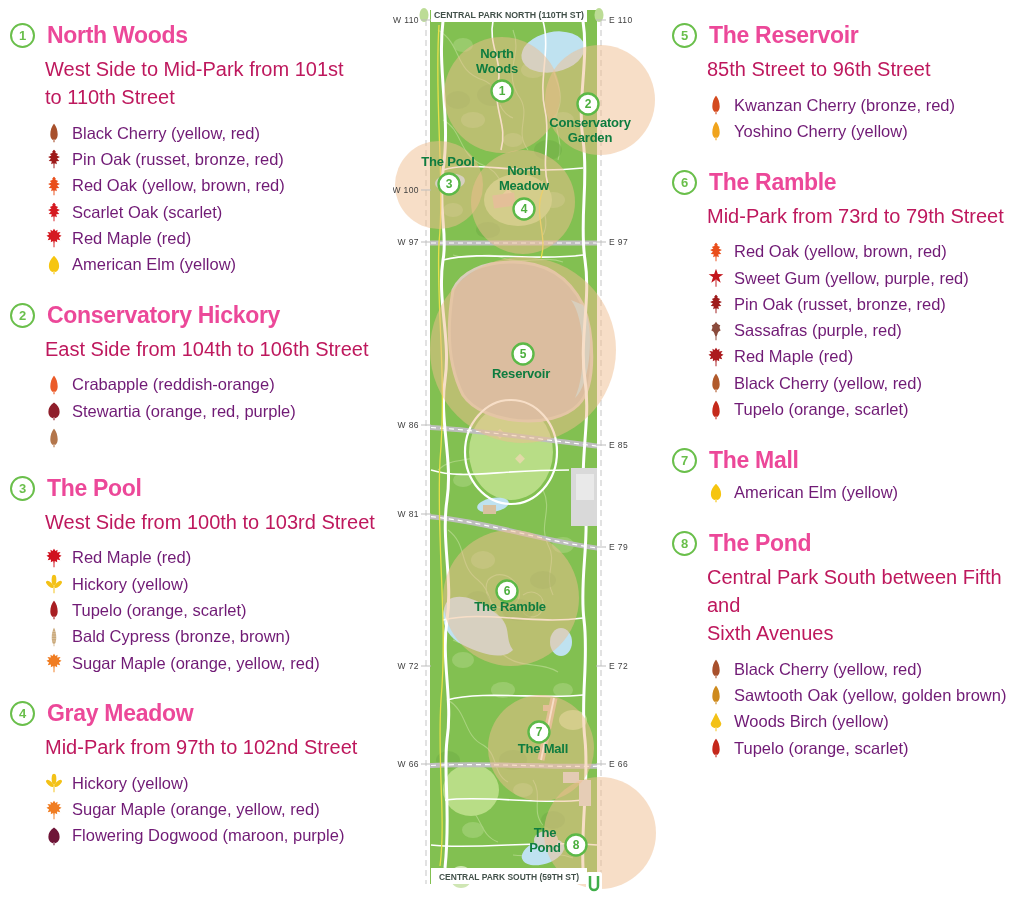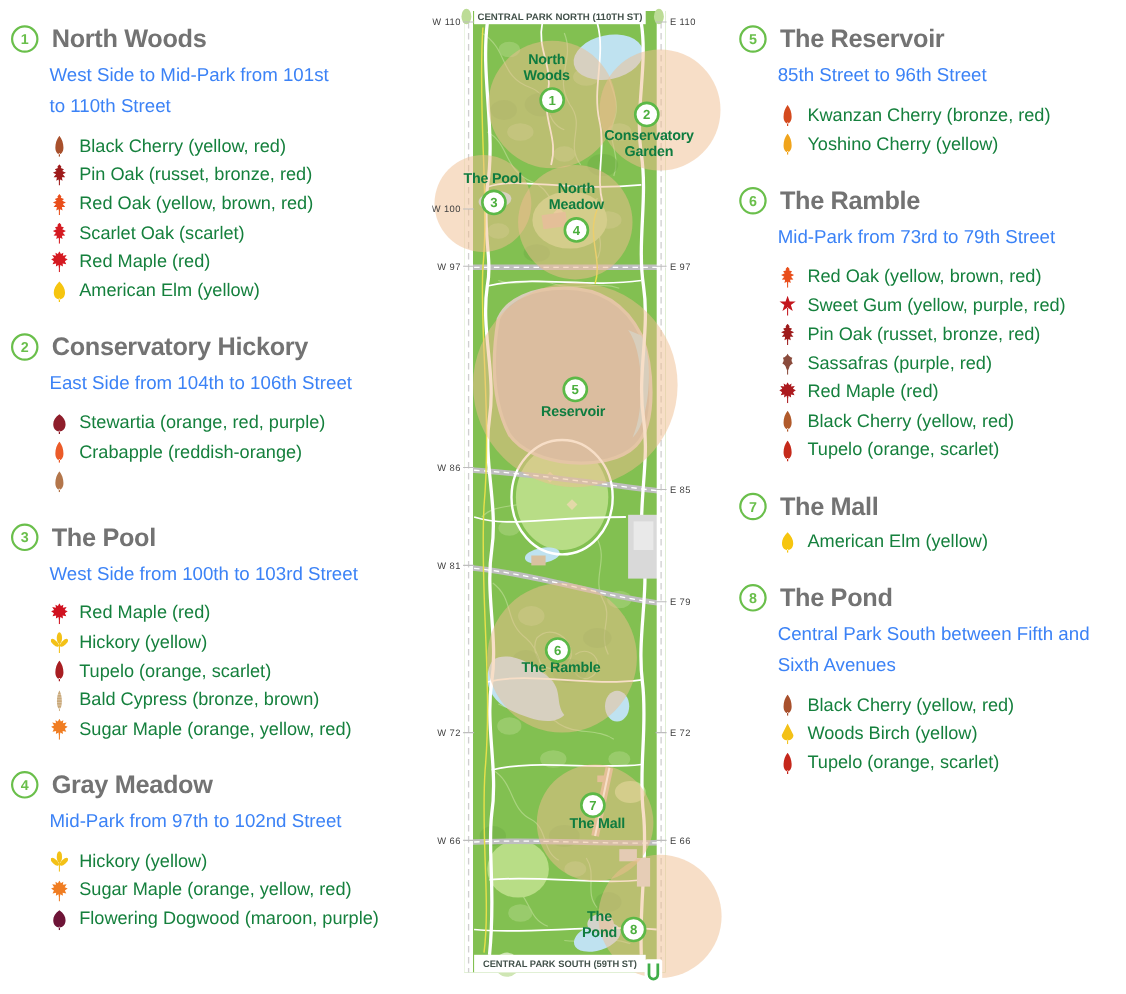--- a/index.html
+++ b/index.html
@@ -7,26 +7,26 @@
          font-family:"Liberation Sans",sans-serif;}
   
   .legend-col{position:absolute;top:0;padding-top:22px;}
   #legend-left{left:10px;width:378px;}
   #legend-right{left:672px;width:352px;}
   .section{margin-bottom:24px;}
   .sec-head{display:flex;align-items:center;gap:12px;margin-bottom:6px;}
   .num-badge{flex:none;width:21px;height:21px;border:2px solid #6ABF4B;border-radius:50%;
              color:#6ABF4B;font-weight:bold;font-size:13px;display:flex;align-items:center;
              justify-content:center;}
-  .sec-title{margin:0;font-size:23px;font-weight:bold;color:#737373;letter-spacing:-0.3px;}
-  .sec-loc{margin:0 0 9px 35px;font-size:17px;line-height:28px;color:#3b82f6;
+  .sec-title{margin:0;font-size:23px;font-weight:bold;color:#ec4899;letter-spacing:-0.3px;}
+  .sec-loc{margin:0 0 9px 35px;font-size:20px;line-height:28px;color:#be185d;
            white-space:pre-line;}
   .sec-items{list-style:none;margin:0;padding:0 0 0 36px;}
   .sec-items li{display:flex;align-items:center;gap:10px;height:26.3px;
-                font-size:16.5px;color:#15803d;}
+                font-size:16.5px;color:#701a75;}
   .leaf{width:16px;height:20px;flex:none;}
   
   #map-wrap{position:absolute;left:393px;top:0;width:285px;height:904px;}
   #map-svg{display:block;}
   .street-label{font-size:8.5px;fill:#3F3F3F;letter-spacing:0.4px;}
   .place-label{font-size:13px;font-weight:bold;fill:#0E7C3F;letter-spacing:-0.2px;}
   .place-num{font-size:12px;font-weight:bold;fill:#4CAF3E;}
   .bar-label{font-size:8.5px;font-weight:bold;fill:#42514A;}
 </style>
 </head>
@@ -128,29 +128,29 @@
       </div>
       <div class="section">
         <div class="sec-head">
           <span class="num-badge">2</span>
           <h2 class="sec-title">Conservatory Hickory</h2>
         </div>
         <p class="sec-loc">East Side from 104th to 106th Street</p>
         <ul class="sec-items">
           <li>
             <svg class="leaf" viewBox="0 0 20 24">
+              <use href="#sym-narrow-leaf" fill="#EB5B29"></use>
+            </svg>
+            <span>Crabapple (reddish-orange)</span>
+          </li>
+          <li>
+            <svg class="leaf" viewBox="0 0 20 24">
               <use href="#sym-round-leaf" fill="#8F1E2B"></use>
             </svg>
             <span>Stewartia (orange, red, purple)</span>
-          </li>
-          <li>
-            <svg class="leaf" viewBox="0 0 20 24">
-              <use href="#sym-narrow-leaf" fill="#EB5B29"></use>
-            </svg>
-            <span>Crabapple (reddish-orange)</span>
           </li>
           <li>
             <svg class="leaf" viewBox="0 0 20 24">
               <use href="#sym-narrow-leaf" fill="#B3764B"></use>
             </svg>
           </li>
         </ul>
       </div>
       <div class="section">
         <div class="sec-head">
@@ -535,20 +535,26 @@
 Sixth Avenues</p>
         <ul class="sec-items">
           <li>
             <svg class="leaf" viewBox="0 0 20 24">
               <use href="#sym-narrow-leaf" fill="#A8502C"></use>
             </svg>
             <span>Black Cherry (yellow, red)</span>
           </li>
           <li>
             <svg class="leaf" viewBox="0 0 20 24">
+              <use href="#sym-narrow-leaf" fill="#CE8A1D"></use>
+            </svg>
+            <span>Sawtooth Oak (yellow, golden brown)</span>
+          </li>
+          <li>
+            <svg class="leaf" viewBox="0 0 20 24">
               <use href="#sym-birch-leaf" fill="#F3C117"></use>
             </svg>
             <span>Woods Birch (yellow)</span>
           </li>
           <li>
             <svg class="leaf" viewBox="0 0 20 24">
               <use href="#sym-narrow-leaf" fill="#C5271B"></use>
             </svg>
             <span>Tupelo (orange, scarlet)</span>
           </li>

